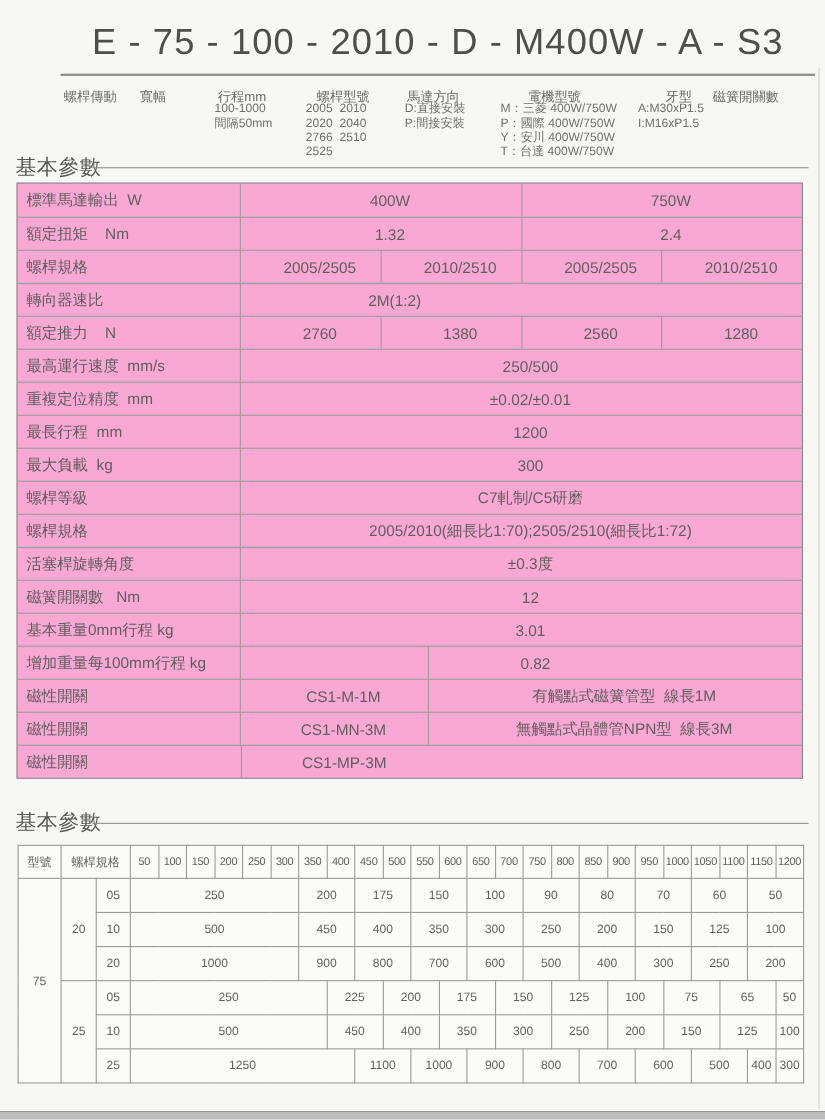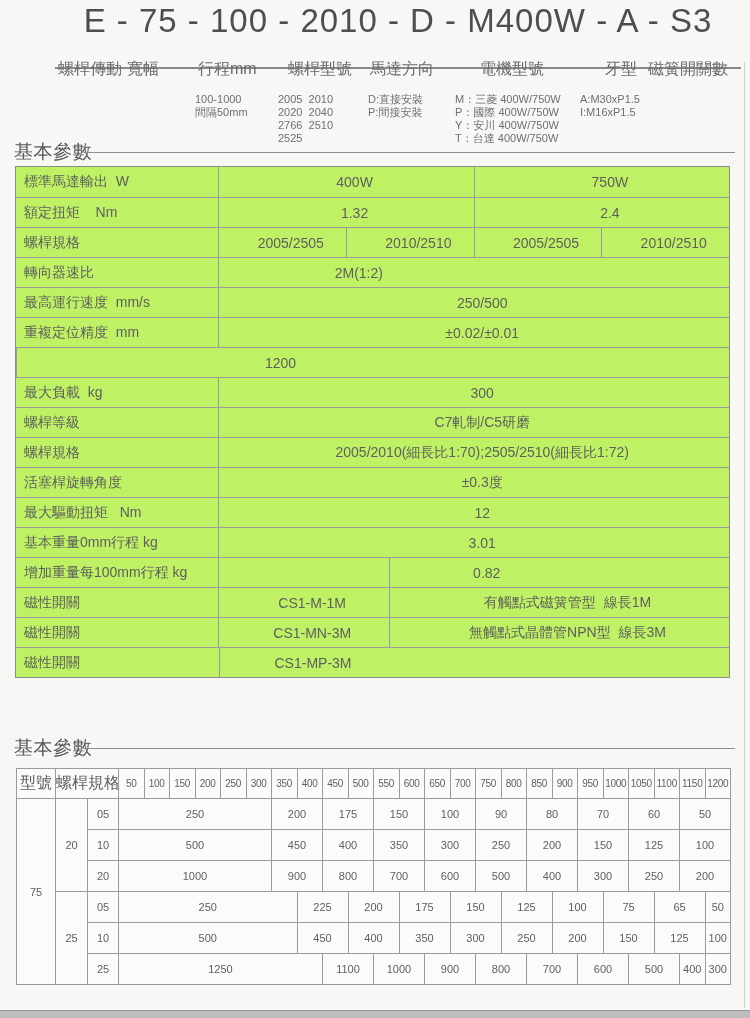--- a/index.html
+++ b/index.html
@@ -3,35 +3,35 @@
 <meta charset="utf-8">
 <style>
   html,body{margin:0;padding:0;background:#e9e9e7;}
   .page{
     position:relative;width:750px;height:1018px;margin:0 auto;
     background:var(--page-bg,#f7f7f5);
     font-family:"Liberation Sans","DejaVu Sans",sans-serif;
     overflow:hidden;
   }
   .title{
-    position:absolute;top:2px;left:55px;width:686px;text-align:center;
+    position:absolute;top:19px;left:55px;width:686px;text-align:center;
     font-size:33px;letter-spacing:1px;color:var(--title,#4e4e4e);white-space:pre;
   }
   .title-rule{position:absolute;top:67px;left:55px;width:686px;height:2px;background:#8a8a8a;}
   .legend{position:absolute;top:0;left:0;right:0;height:150px;}
-  .legend-label{position:absolute;top:59px;font-size:16px;color:#6a6a6a;white-space:pre;}
+  .legend-label{position:absolute;top:80px;font-size:12px;color:#6a6a6a;white-space:pre;}
   .legend-lines{position:absolute;top:93px;font-size:11px;line-height:13px;color:#6f6f6f;white-space:pre;}
   .sec-heading{position:absolute;left:14px;font-size:19px;color:#565656;letter-spacing:.5px;white-space:pre;}
   .h1{top:139px}.h2{top:735px}
   .sec-rule{position:absolute;left:84px;width:651px;height:1px;background:#8f8f8f;}
   .r1{top:152px}.r2{top:748px}
 
   .spec-table{
     position:absolute;top:166px;left:15px;width:715px;box-sizing:border-box;
-    border:1px solid #8b8b8b;background:#bef264;
+    border:1px solid #8b8b8b;background:#f9a8d4;
   }
   .srow{display:flex;height:30px;border-top:1px solid var(--border,#9b9b9b);box-sizing:border-box;}
   .srow:first-child{border-top:none;}
   .slabel{
     width:203px;box-sizing:border-box;display:flex;align-items:center;padding-left:8px;
     font-size:14px;color:var(--text,#5f5f5f);white-space:pre;overflow:hidden;
   }
   .scell{
     box-sizing:border-box;border-left:1px solid var(--border,#9b9b9b);
     display:flex;align-items:center;justify-content:center;
@@ -41,21 +41,21 @@
   .has-half{justify-content:flex-start;}
   .half-span{display:inline-block;width:50%;text-align:center;}
 
   .load-table-wrap{position:absolute;top:768px;left:16px;}
   .ltable{border-collapse:collapse;table-layout:fixed;width:715px;background:#fbfbfa;}
   .ltable th,.ltable td{
     border:1px solid var(--border,#9b9b9b);text-align:center;vertical-align:middle;
     color:var(--text,#5f5f5f);padding:0;overflow:hidden;white-space:pre;
   }
   .ltable thead th{height:29px;font-size:10px;font-weight:normal;letter-spacing:-.3px;}
-  .ltable thead th.lbl{font-size:16px;letter-spacing:0;}
+  .ltable thead th.lbl{font-size:11px;letter-spacing:0;}
   .ltable tbody td{height:30px;font-size:11px;}
   .page-edge{position:absolute;top:62px;bottom:10px;left:744px;width:1px;background:#d0d0cf;}
   .bottom-bar{
     position:absolute;left:0;bottom:0;width:100%;height:8px;box-sizing:border-box;
     background:var(--bottom-bar,#bdbdbd);border-top:1px solid #969696;
   }
 </style>
 </head>
 <body>
 
@@ -96,48 +96,56 @@
         <div class="scell w-q">2005/2505</div>
         <div class="scell w-q">2010/2510</div>
         <div class="scell w-q">2005/2505</div>
         <div class="scell w-q">2010/2510</div>
       </div>
       <div class="srow">
         <div class="slabel">轉向器速比</div>
         <div class="scell has-half w-f"><span class="half-span">2M(1:2)</span></div>
       </div>
       <div class="srow">
+        <div class="slabel">額定推力    N</div>
+        <div class="scell w-q">2760</div>
+        <div class="scell w-q">1380</div>
+        <div class="scell w-q">2560</div>
+        <div class="scell w-q">1280</div>
+      </div>
+      <div class="srow">
         <div class="slabel">最高運行速度  mm/s</div>
         <div class="scell w-f">250/500</div>
       </div>
       <div class="srow">
         <div class="slabel">重複定位精度  mm</div>
         <div class="scell w-f">±0.02/±0.01</div>
       </div>
       <div class="srow">
+        <div class="slabel">最長行程  mm</div>
         <div class="scell w-f">1200</div>
       </div>
       <div class="srow">
         <div class="slabel">最大負載  kg</div>
         <div class="scell w-f">300</div>
       </div>
       <div class="srow">
         <div class="slabel">螺桿等級</div>
         <div class="scell w-f">C7軋制/C5研磨</div>
       </div>
       <div class="srow">
         <div class="slabel">螺桿規格</div>
         <div class="scell w-f">2005/2010(細長比1:70);2505/2510(細長比1:72)</div>
       </div>
       <div class="srow">
         <div class="slabel">活塞桿旋轉角度</div>
         <div class="scell w-f">±0.3度</div>
       </div>
       <div class="srow">
-        <div class="slabel">最大驅動扭矩   Nm</div>
+        <div class="slabel">磁簧開關數   Nm</div>
         <div class="scell w-f">12</div>
       </div>
       <div class="srow">
         <div class="slabel">基本重量0mm行程 kg</div>
         <div class="scell w-f">3.01</div>
       </div>
       <div class="srow">
         <div class="slabel">增加重量每100mm行程 kg</div>
         <div class="scell w-m"></div>
         <div class="scell has-half w-r"><span class="half-span">0.82</span></div>

